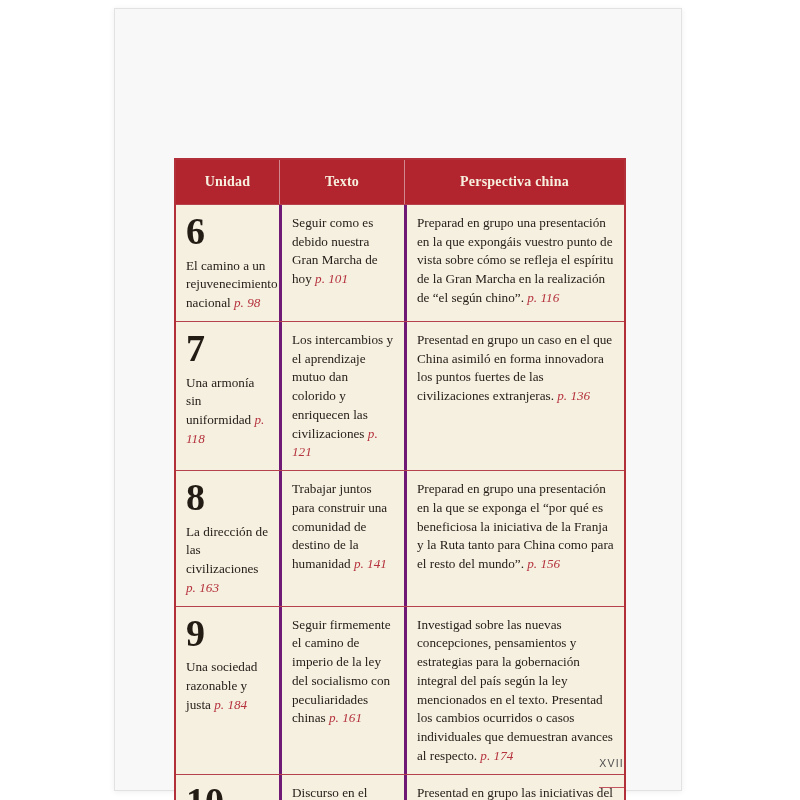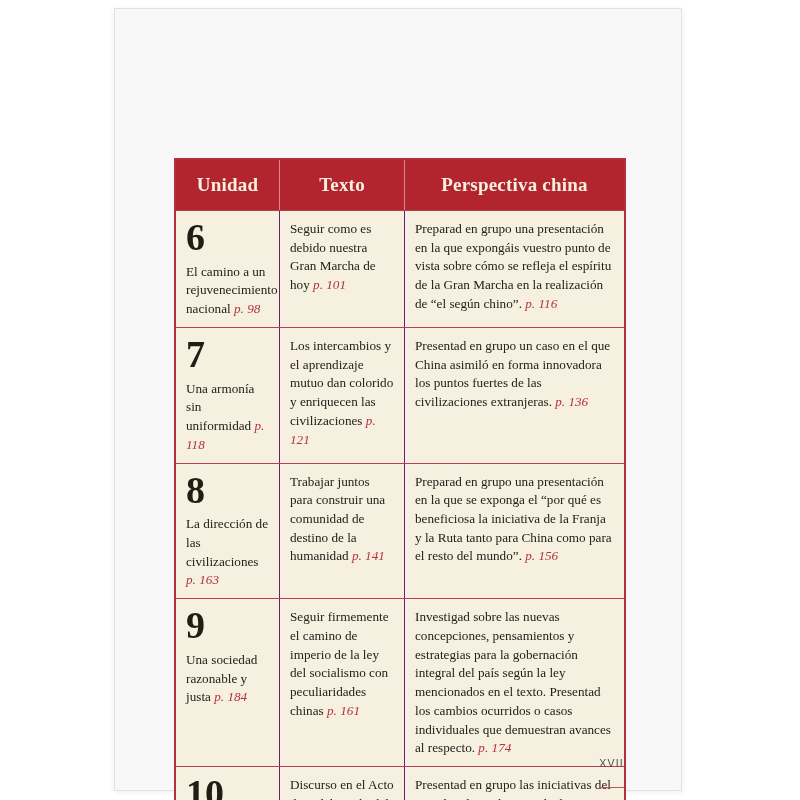--- a/index.html
+++ b/index.html
@@ -33,39 +33,39 @@
   .trow {
     display: grid;
     grid-template-columns: 103px 125px 1fr;
   }
   .thead {
     background: #b2252f;
   }
   .thead .hcell {
     color: #f7f0df;
     font-weight: bold;
-    font-size: 19px;
+    font-size: 14px;
     text-align: center;
     padding: 14px 4px;
     letter-spacing: 0.2px;
   }
   .thead .hcell + .hcell {
     border-left: 1px solid #d08a8f;
   }
   .tbody .trow {
     border-top: 1px solid #b5424d;
   }
   .cell {
     padding: 9px 10px 8px 10px;
     font-size: 13.2px;
     line-height: 1.42;
     color: #26201a;
     box-sizing: border-box;
   }
-  .cell + .cell { border-left: 1px solid #701a75; }
+  .cell + .cell { border-left: 3px solid #701a75; }
   .row-6 { min-height: 102px; }
   .row-7 { min-height: 85px; }
   .row-8 { min-height: 79px; }
   .row-9 { min-height: 113px; }
   .row-10 { min-height: 113px; }
   .unit-cell { padding-top: 5px; }
   .unit-number {
     font-size: 38px;
     font-weight: bold;
     line-height: 1.15;

